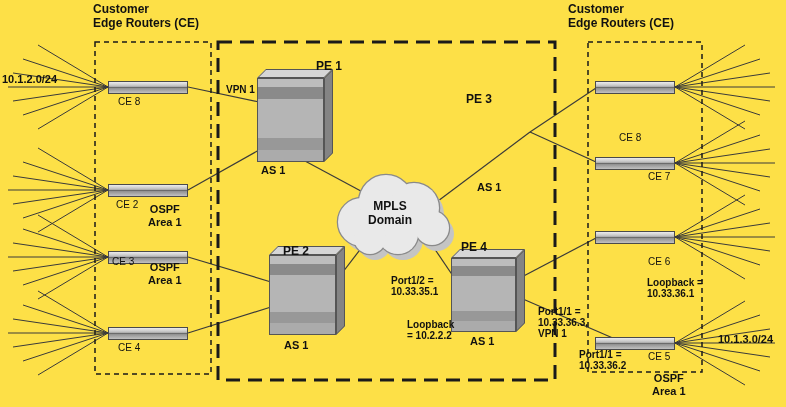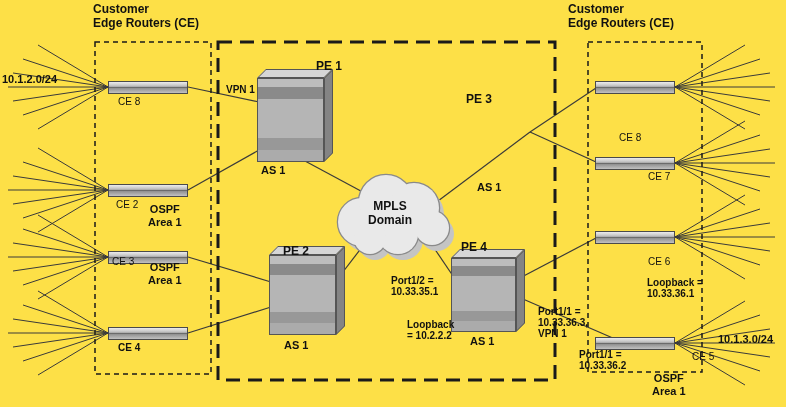--- a/index.html
+++ b/index.html
@@ -128,30 +128,30 @@
   <div class="lbl title" style="left:568px; top:2px;">Customer
 Edge Routers (CE)</div>
 
   <div class="ce-bar" style="left:108px; top:81px;"></div>
   <div class="ce-bar" style="left:108px; top:184px;"></div>
   <div class="ce-bar" style="left:108px; top:251px;"></div>
   <div class="ce-bar" style="left:108px; top:327px;"></div>
   <div class="lbl ce-label" style="left:118px; top:96px;">CE 8</div>
   <div class="lbl ce-label" style="left:116px; top:199px;">CE 2</div>
   <div class="lbl ce-label" style="left:112px; top:256px;">CE 3</div>
-  <div class="lbl ce-label" style="left:118px; top:342px;font-weight:bold;">CE 4</div>
+  <div class="lbl ce-label" style="left:118px; top:342px;">CE 4</div>
 
   <div class="ce-bar" style="left:595px; top:81px;"></div>
   <div class="ce-bar" style="left:595px; top:157px;"></div>
   <div class="ce-bar" style="left:595px; top:231px;"></div>
   <div class="ce-bar" style="left:595px; top:337px;"></div>
   <div class="lbl ce-label" style="left:619px; top:96px;margin-top:36px;">CE 8</div>
   <div class="lbl ce-label" style="left:648px; top:171px;">CE 7</div>
   <div class="lbl ce-label" style="left:648px; top:256px;">CE 6</div>
-  <div class="lbl ce-label" style="left:648px; top:351px;margin-left:44px;">CE 5</div>
+  <div class="lbl ce-label" style="left:648px; top:351px;">CE 5</div>
 
   <div class="pe" style="left:257px; top:69px; width:76px; height:93px;">
     <div class="top"></div>
     <div class="side"></div>
     <div class="front"></div>
   </div>
   <div class="pe" style="left:269px; top:246px; width:76px; height:89px;">
     <div class="top"></div>
     <div class="side"></div>
     <div class="front"></div>

